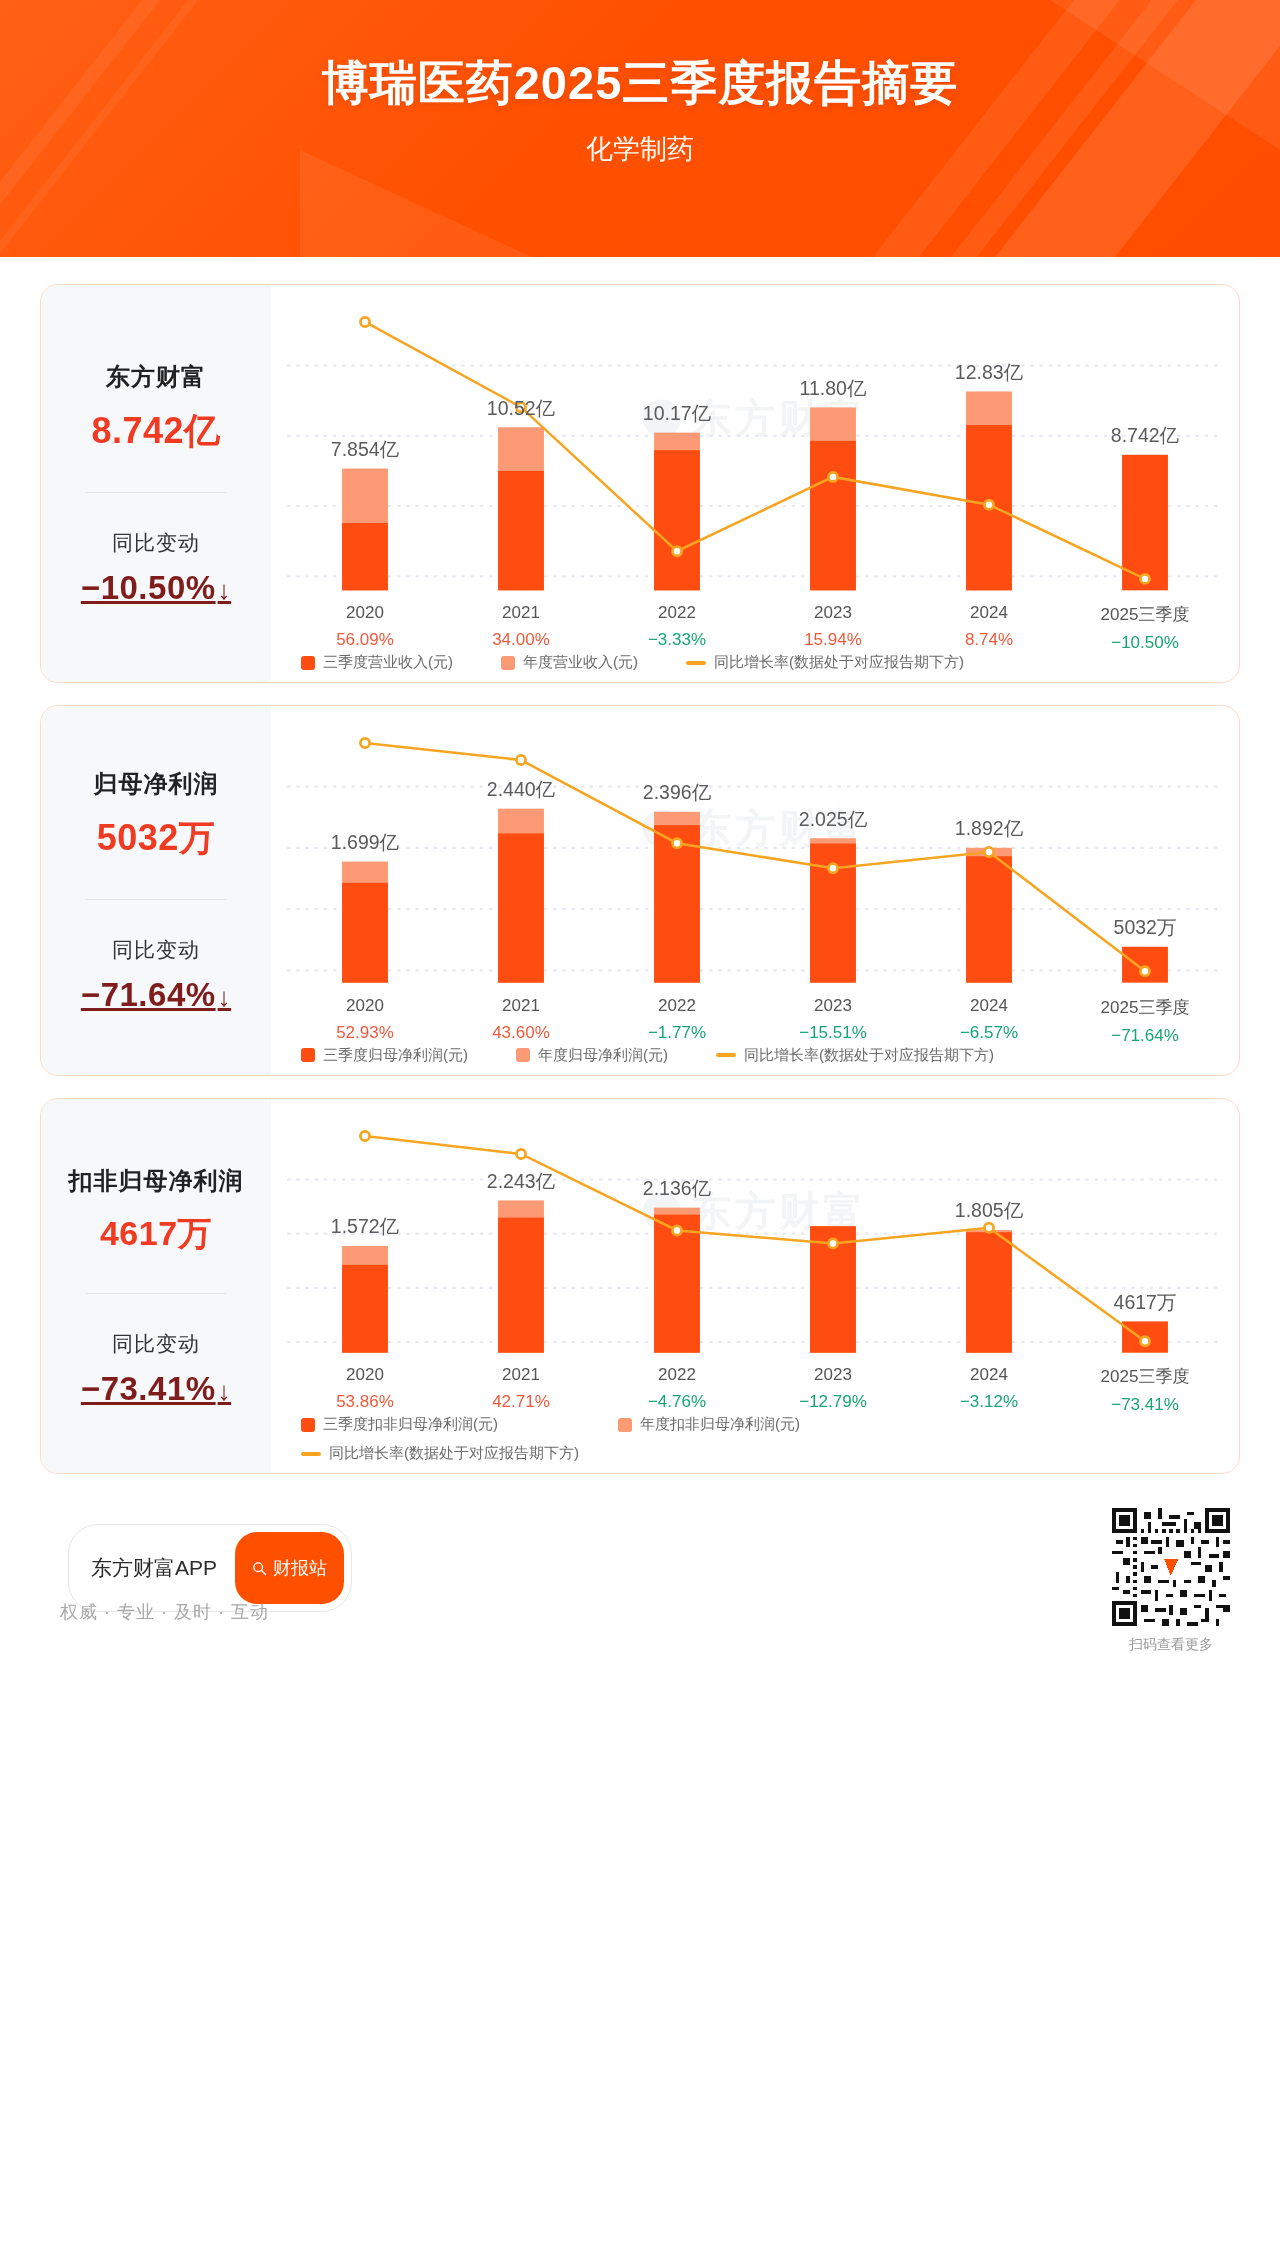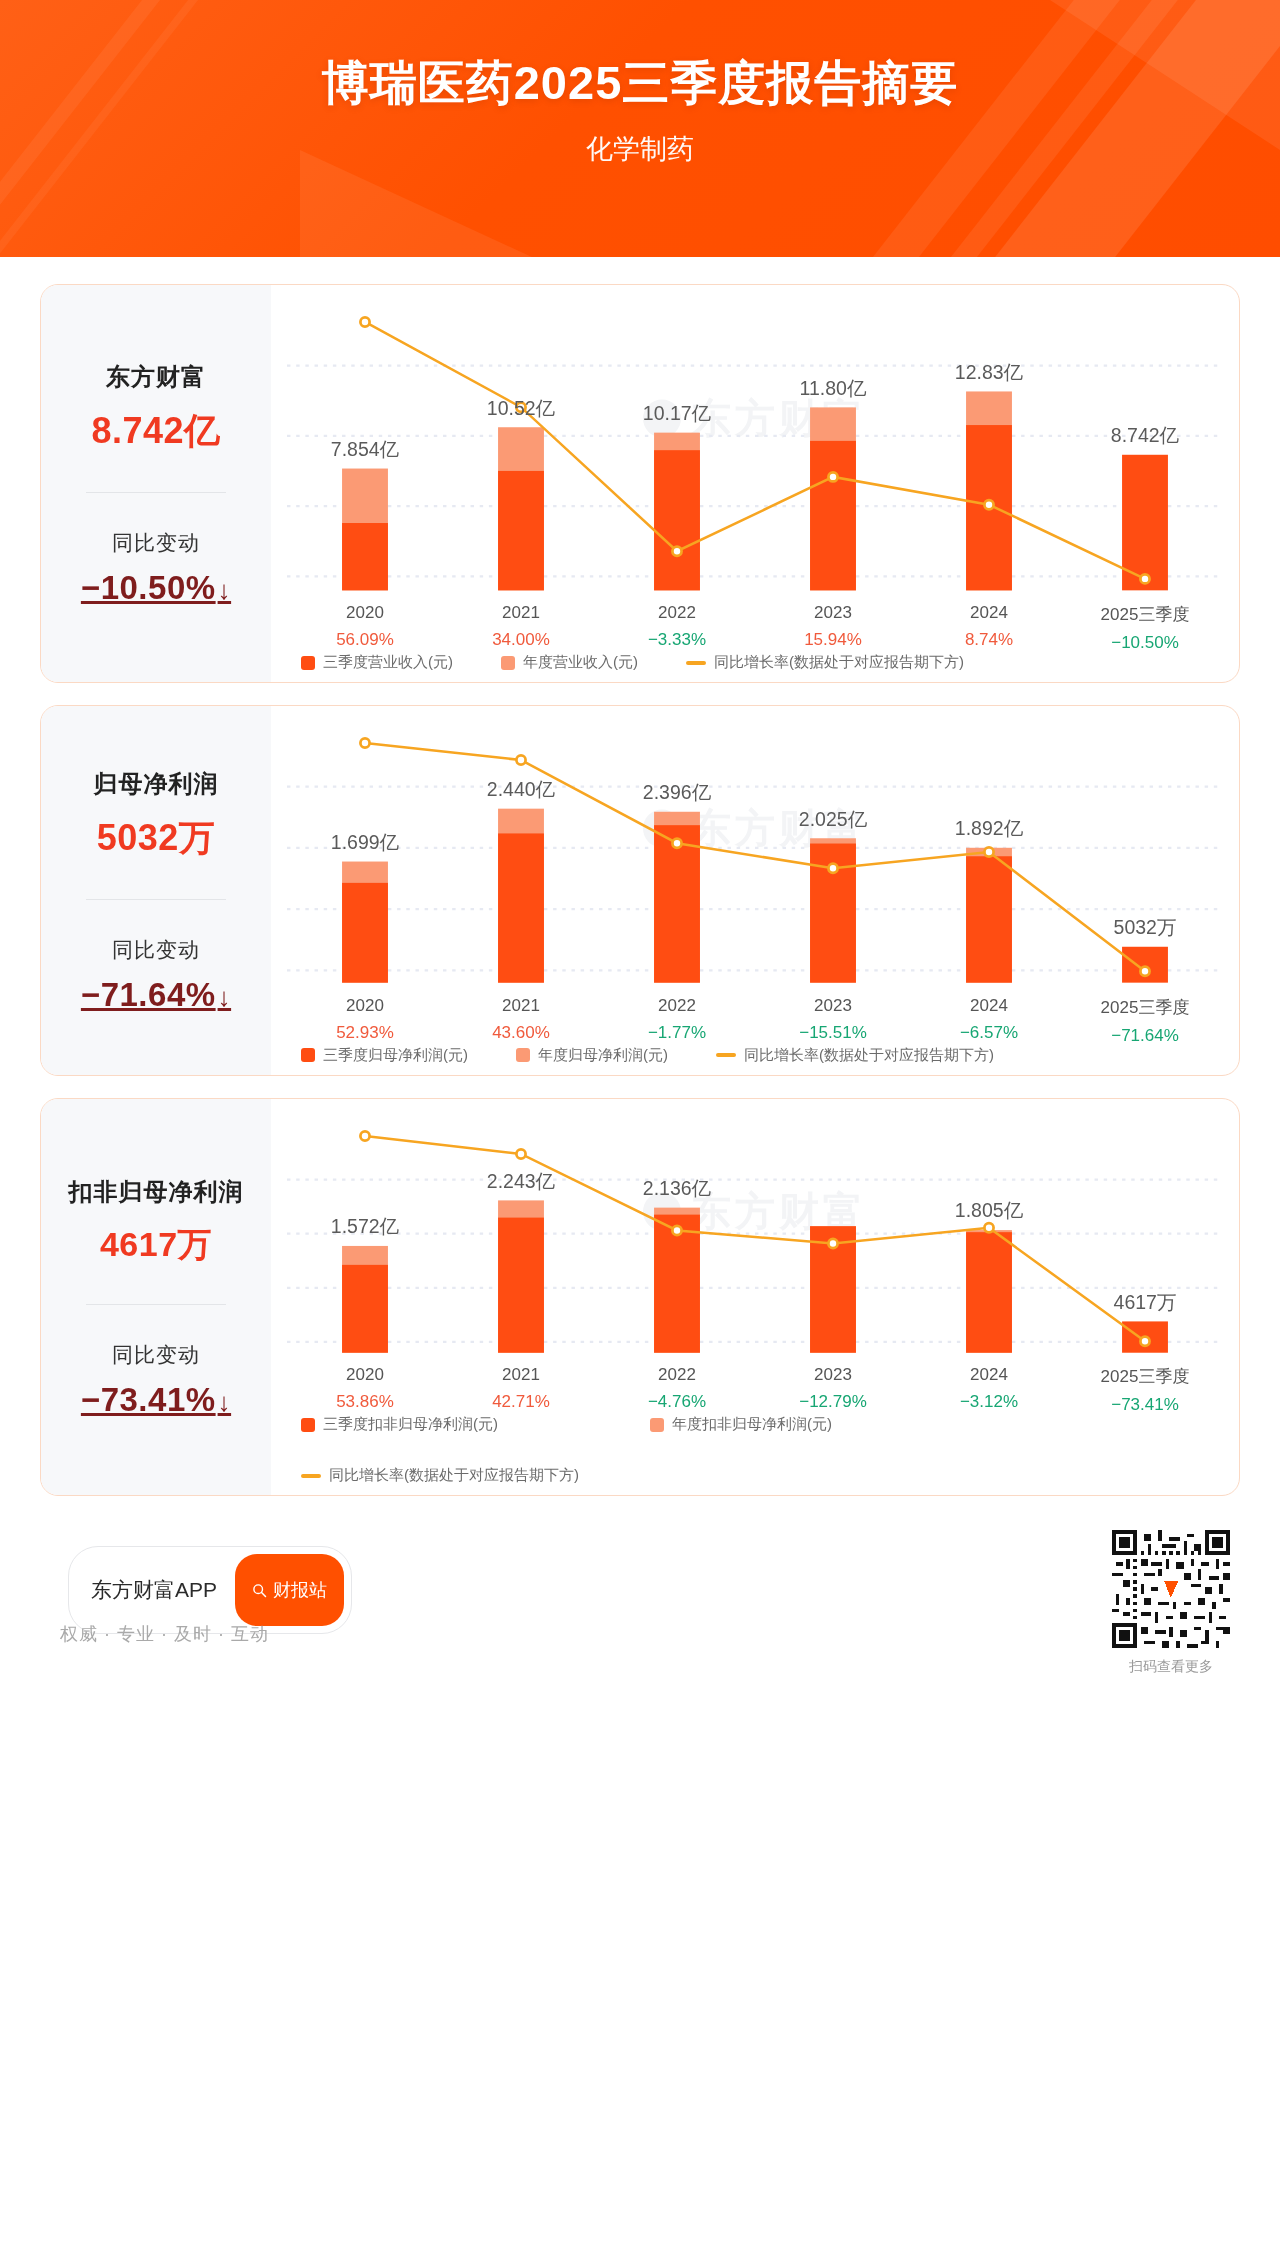--- a/index.html
+++ b/index.html
@@ -80,21 +80,21 @@
   
   .axis { display: flex; margin-top: 6px; }
   .axis-col { flex: 1 1 0; text-align:center; }
   .axis-year { font-size: 17px; color: #555; }
   .axis-pct { font-size: 17px; margin-top: 7px; }
   .pos { color: #f05a3c; }
   .neg { color: #17a673; }
 
   
   .legend { display:flex; align-items:center; padding-left: 14px; font-size: 15px; color:#6b6b6b; }
-  .legend.wrap { flex-wrap: wrap; row-gap: 10px; gap: 32px; }
+  .legend.wrap { flex-wrap: wrap; row-gap: 10px; }
   .lg-item { display:flex; align-items:center; margin-right: 48px; white-space: nowrap; }
   .lg-item.spaced { margin-right: 120px; }
   .lg-sq { width: 14px; height: 14px; border-radius: 3px; margin-right: 8px; flex:0 0 14px; }
   .lg-sq.dark { background:#ff4d12; }
   .lg-sq.light { background:#fb9a74; }
   .lg-line { width: 20px; height: 4px; border-radius:2px; background:#f7a521; margin-right: 8px; flex:0 0 20px; }
   .lg-row2 { width:100%; display:flex; align-items:center; padding-left:0; }
 
   
   .footer { position: relative; margin: 26px 40px 0 40px; height: 190px; }

